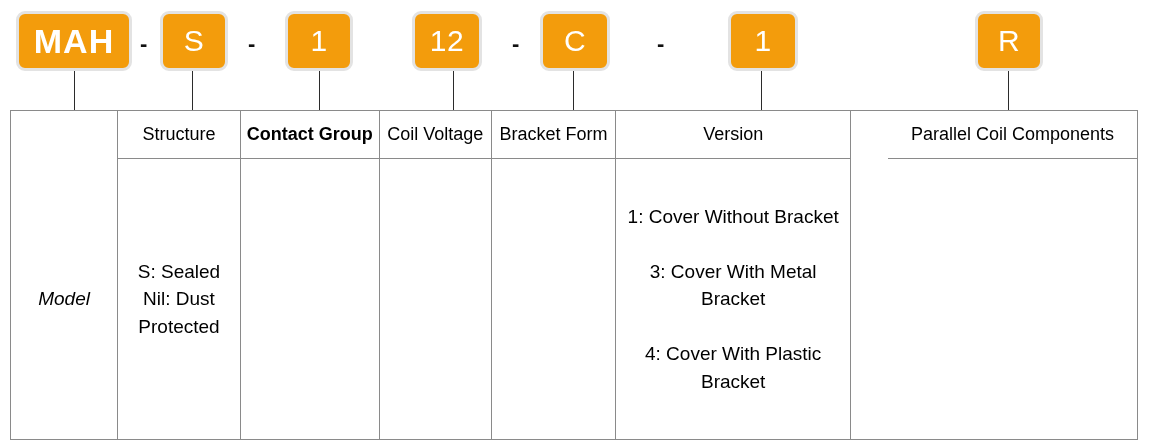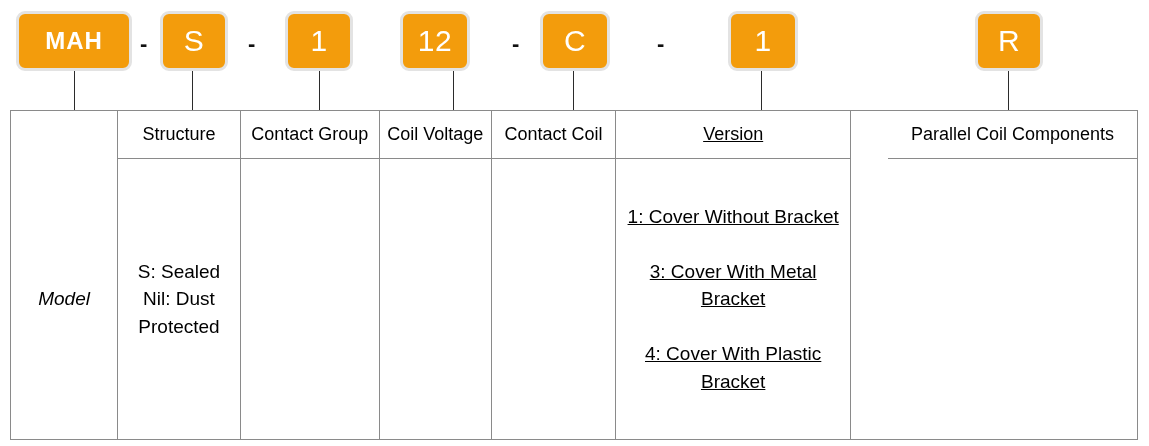--- a/index.html
+++ b/index.html
@@ -30,21 +30,21 @@
     display: flex;
     align-items: center;
     justify-content: center;
     line-height: 1;
   }
   .code-box .code-text {
     font-size: 30px;
     letter-spacing: 0.5px;
   }
   .code-box.wide .code-text {
-    font-size: 24px;
+    font-size: 34px;
     font-weight: bold;
     letter-spacing: 1px;
   }
 
   .dash {
     position: absolute;
     color: #111111;
     font-size: 22px;
     font-weight: bold;
     line-height: 1;
@@ -103,24 +103,24 @@
     box-sizing: border-box;
   }
   .col-body.model-cell {
     align-items: center;
   }
   .col-body .lines { white-space: pre-line; }
 
   
   .c-model    { width: 111px; font-style: italic; }
   .c-struct   { width: 127px; }
-  .c-group    { width: 144px; }
+  .c-group    { width: 144px; font-weight: bold; }
   .c-voltage  { width: 116px; }
   .c-form     { width: 129px; }
-  .c-version  { width: 243px; text-decoration: underline; }
+  .c-version  { width: 243px; }
   .c-parallel { width: 258px; margin-left: 37px; }
 </style>
 </head>
 <body>
 
 <div id="page">
 
   <div class="code-box wide" style="left:16px; top:11px; width:116px; height:60px;">
     <span class="code-text">MAH</span>
   </div>
@@ -128,21 +128,21 @@
 
   <div class="code-box" style="left:160px; top:11px; width:68px; height:60px;">
     <span class="code-text">S</span>
   </div>
   <div class="dash" style="left:248px; top:33px;">-</div>
 
   <div class="code-box" style="left:285px; top:11px; width:68px; height:60px;">
     <span class="code-text">1</span>
   </div>
 
-  <div class="code-box" style="left:400px; top:11px; width:70px; height:60px;">
+  <div class="code-box" style="left:412px; top:11px; width:70px; height:60px;">
     <span class="code-text">12</span>
   </div>
   <div class="dash" style="left:512px; top:33px;">-</div>
 
   <div class="code-box" style="left:540px; top:11px; width:70px; height:60px;">
     <span class="code-text">C</span>
   </div>
   <div class="dash" style="left:657px; top:33px;">-</div>
 
   <div class="code-box" style="left:728px; top:11px; width:70px; height:60px;">
@@ -181,21 +181,21 @@
 
     <div class="col c-group">
       <div class="col-head">Contact Group</div>
     </div>
 
     <div class="col c-voltage">
       <div class="col-head">Coil Voltage</div>
     </div>
 
     <div class="col c-form">
-      <div class="col-head">Contact Coil</div>
+      <div class="col-head">Bracket Form</div>
     </div>
 
     <div class="col c-version">
       <div class="col-head">Version</div>
       <div class="col-body">
         <span class="lines">1: Cover Without Bracket
 
 3: Cover With Metal
 Bracket
 

